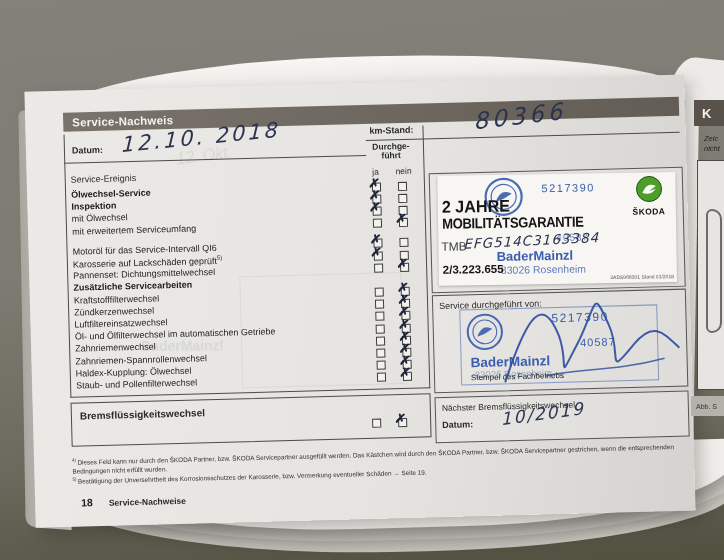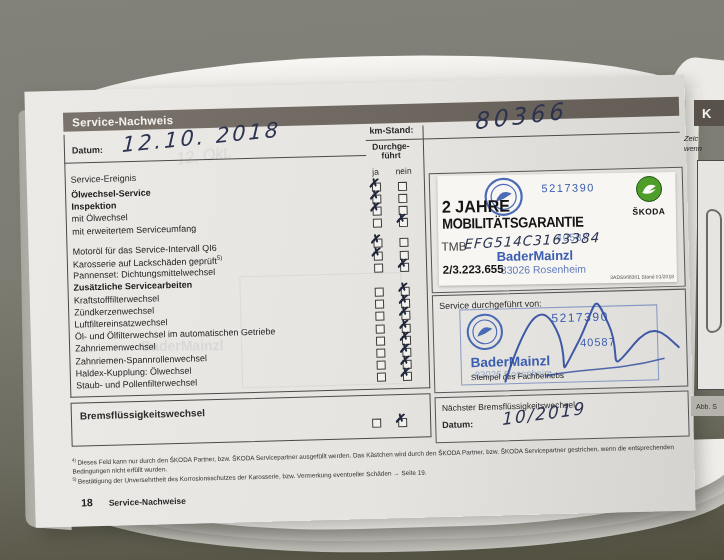--- a/index.html
+++ b/index.html
@@ -103,21 +103,21 @@
   .footer .name{font-size:8.5px;font-weight:700;color:#2a2a2a;}
   
   .ghost{position:absolute;opacity:.10;filter:blur(.6px);color:#44506e;}
   .ghost-box{position:absolute;left:210px;top:190px;width:160px;height:110px;border:1px solid #778;opacity:.10;}
   .ghost-t1{left:150px;top:60px;font-size:16px;transform:rotate(-6deg);font-style:italic;}
   .ghost-t2{left:110px;top:250px;font-size:14px;font-weight:700;transform:rotate(1deg);}
   
   .sliver-strip{position:absolute;left:682px;top:88px;width:14px;height:390px;background:#f0efeb;transform:rotate(1deg);}
   .np-kbar{position:absolute;left:694px;top:100px;width:30px;height:26px;background:#58524a;display:flex;align-items:center;}
   .np-kbar span{color:#f2f1ed;font-weight:700;font-size:13px;padding-left:8px;}
-  .np-line{position:absolute;left:684px;font-size:7.5px;font-style:italic;color:#222;}
+  .np-line{position:absolute;left:704px;font-size:7.5px;font-style:italic;color:#222;}
   .np-box{position:absolute;left:697px;top:160px;width:27px;height:228px;border:1px solid #4a4a4a;background:#e6e5e1;}
   .np-car{position:absolute;left:8px;top:48px;width:12px;height:120px;border:2px solid #6a6a66;border-radius:6px 10px 10px 6px;}
   .np-abbar{position:absolute;left:691px;top:396px;width:33px;height:20px;background:#b4b2ab;display:flex;align-items:center;}
   .np-abbar span{font-size:7px;color:#333;padding-left:5px;}
 </style>
 </head>
 <body>
 
 <div class="photo">
 
@@ -395,21 +395,21 @@
     <div class="footer">
       <span class="num">18</span>
       <span class="name">Service-Nachweise</span>
     </div>
   </div>
 
   <div class="np-kbar">
     <span>K</span>
   </div>
   <span class="np-line" style="top:134px;">Zeic</span>
-  <span class="np-line" style="top:144px;">wenn</span>
+  <span class="np-line" style="top:144px;">nicht</span>
   <div class="np-box">
     <div class="np-car"></div>
   </div>
   <div class="np-abbar">
     <span>Abb. S</span>
   </div>
 
 </div>
 
 </body></html>

